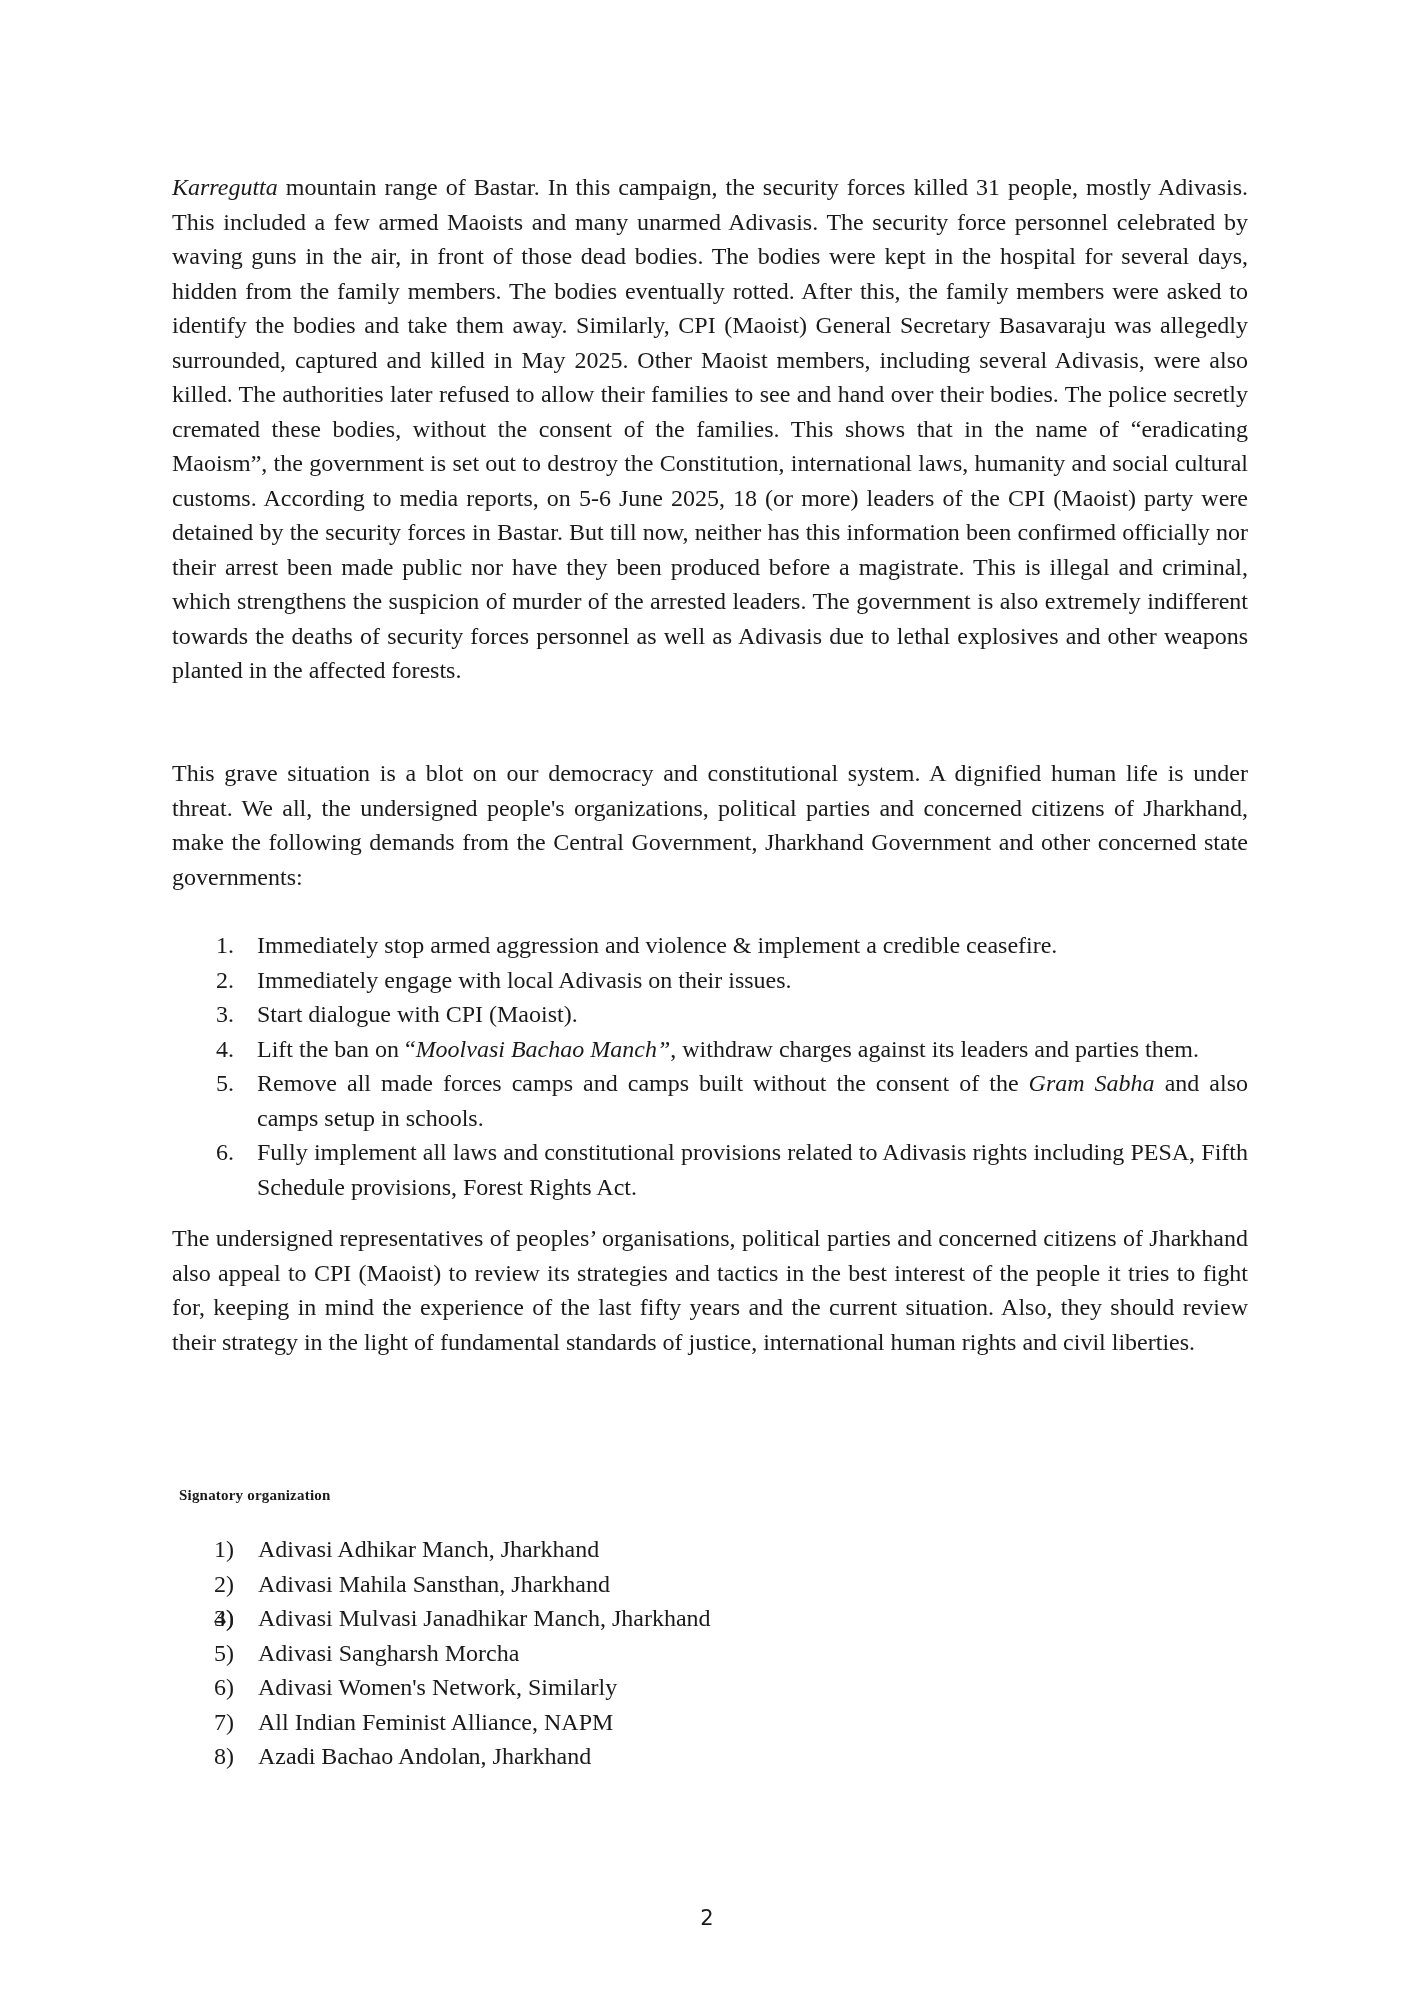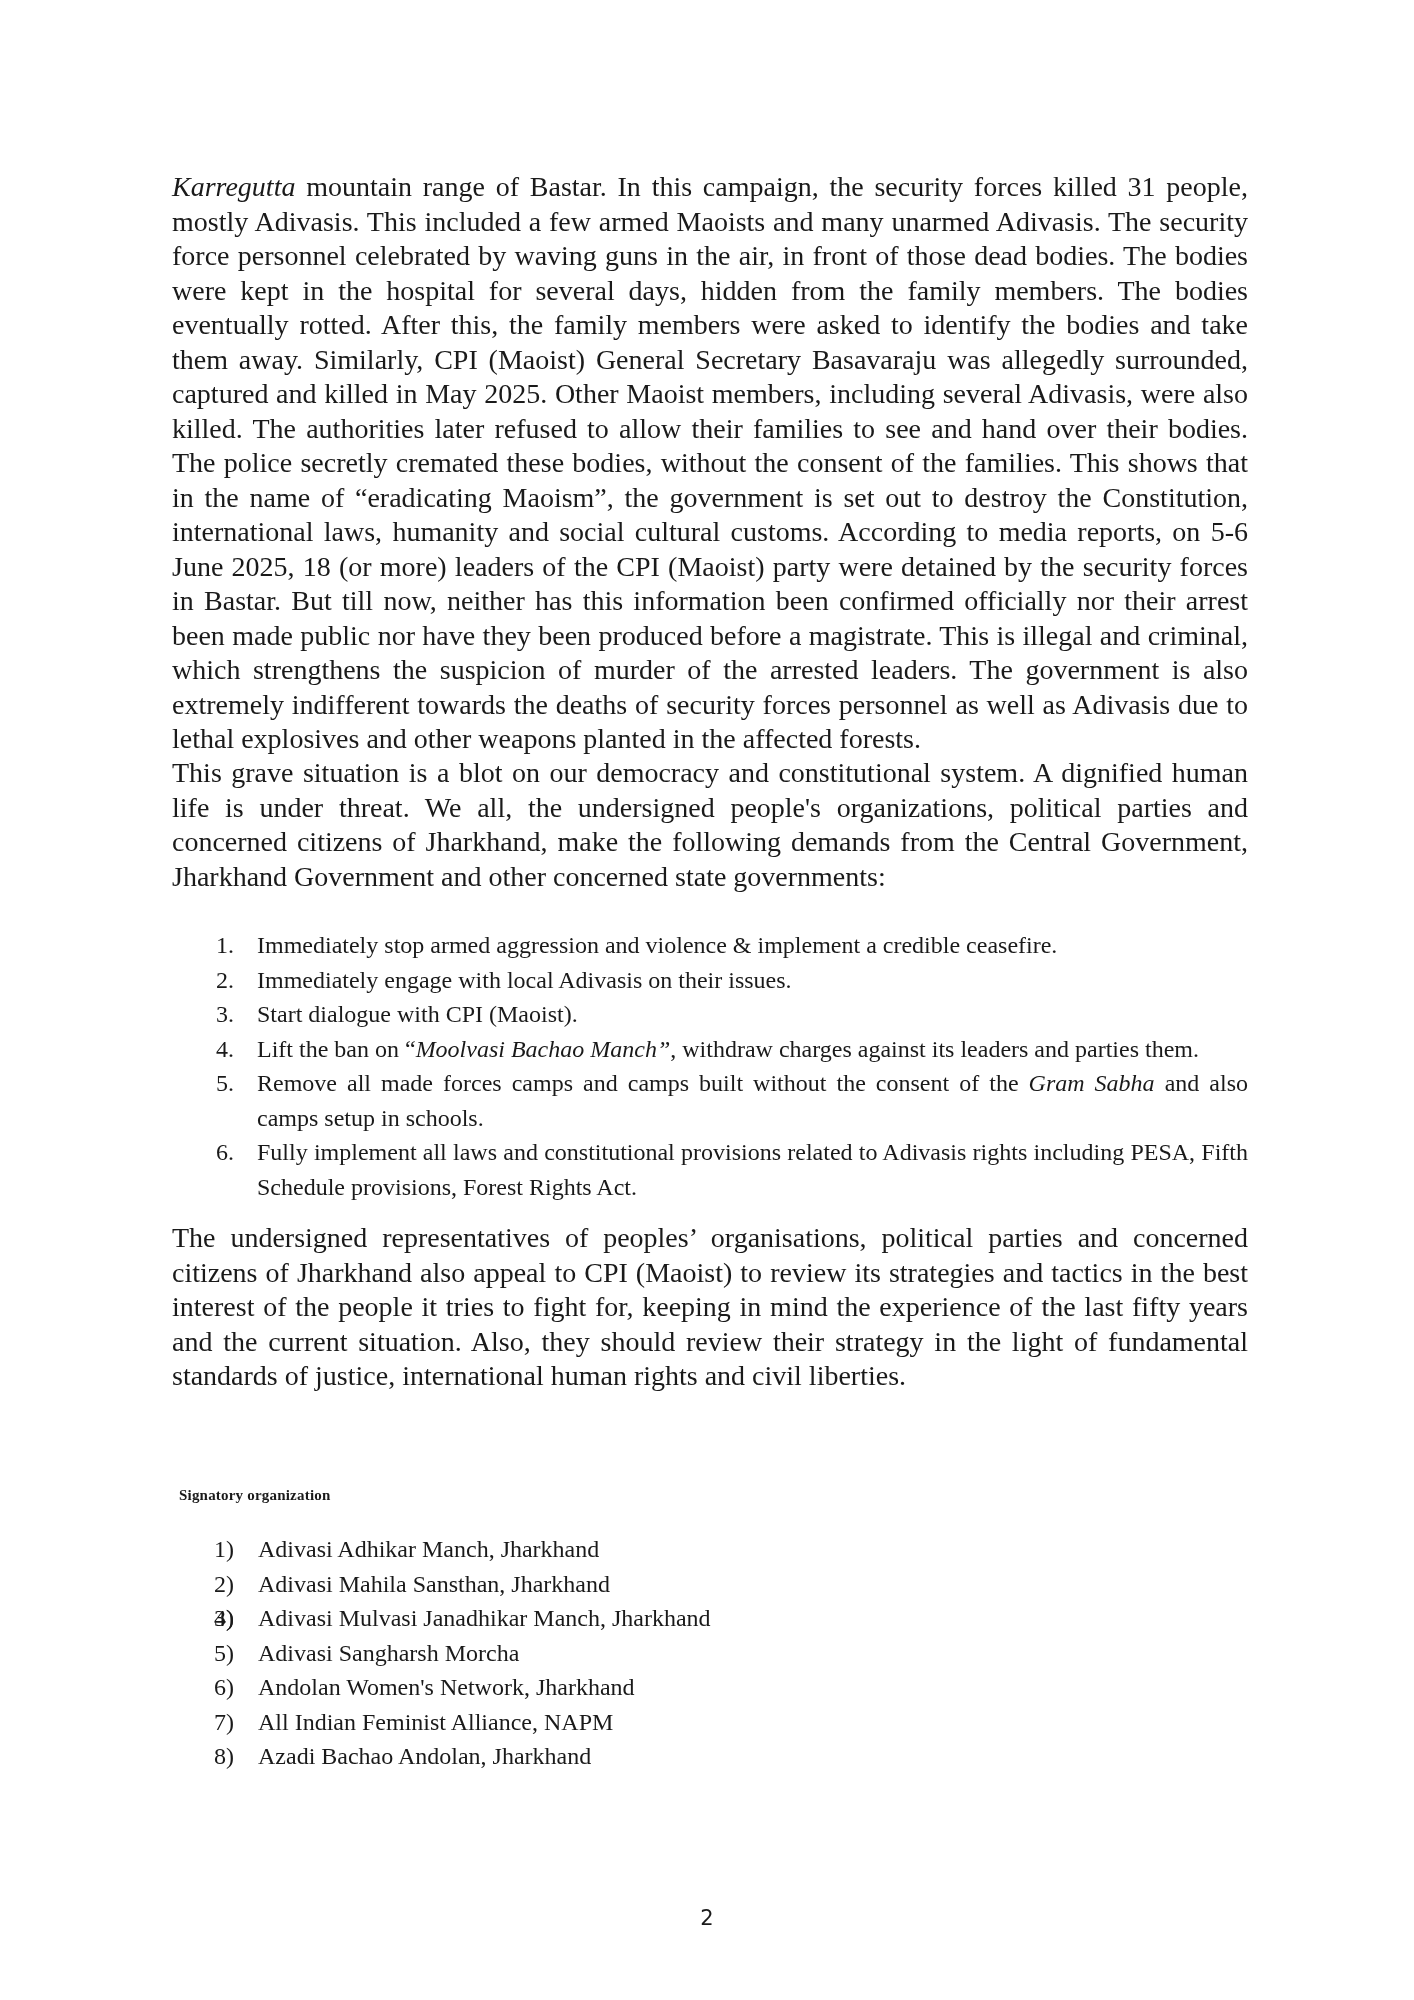--- a/index.html
+++ b/index.html
@@ -4,21 +4,21 @@
 <style>
   html, body { margin: 0; padding: 0; background: #ffffff; }
   body {
     width: 1414px; height: 2000px; position: relative; overflow: hidden;
     font-family: "Liberation Serif", "DejaVu Serif", serif;
     color: #1a1a1a;
   }
   .page { position: absolute; left: 0; top: 0; width: 1414px; height: 2000px; }
   .body-text {
     position: absolute; left: 172px; width: 1076px;
-    font-size: 28px; line-height: 34.5px;
+    font-size: 24px; line-height: 34.5px;
     text-align: justify; margin: 0;
   }
   .p1 { top: 170px; }
   .p2 { top: 756px; }
   .p3 { top: 1221px; }
   em, .it { font-style: italic; }
   ol.demands {
     position: absolute; left: 172px; top: 928px; width: 1076px;
     margin: 0; padding: 0; list-style: none;
     font-size: 24px; line-height: 34.5px;
@@ -82,20 +82,20 @@
   <p class="body-text p3">The undersigned representatives of peoples’ organisations, political parties and concerned citizens of Jharkhand also appeal to CPI (Maoist) to review its strategies and tactics in the best interest of the people it tries to fight for, keeping in mind the experience of the last fifty years and the current situation. Also, they should review their strategy in the light of fundamental standards of justice, international human rights and civil liberties.</p>
 
   <h3 class="sig-heading">Signatory organization</h3>
 
   <ol class="orgs">
     <li><span class="num">1)</span><span>Adivasi Adhikar Manch, Jharkhand</span></li>
     <li><span class="num">2)</span><span>Adivasi Mahila Sansthan, Jharkhand</span></li>
     <li><span class="num">3)</span></li>
     <li><span class="num">4)</span><span>Adivasi Mulvasi Janadhikar Manch, Jharkhand</span></li>
     <li><span class="num">5)</span><span>Adivasi Sangharsh Morcha</span></li>
-    <li><span class="num">6)</span><span>Andolan Women's Network, Jharkhand</span></li>
+    <li><span class="num">6)</span><span>Adivasi Women's Network, Similarly</span></li>
     <li><span class="num">7)</span><span>All Indian Feminist Alliance, NAPM</span></li>
     <li><span class="num">8)</span><span>Azadi Bachao Andolan, Jharkhand</span></li>
   </ol>
 
   <div class="page-number">2</div>
 
 </div>
 
 </body></html>

